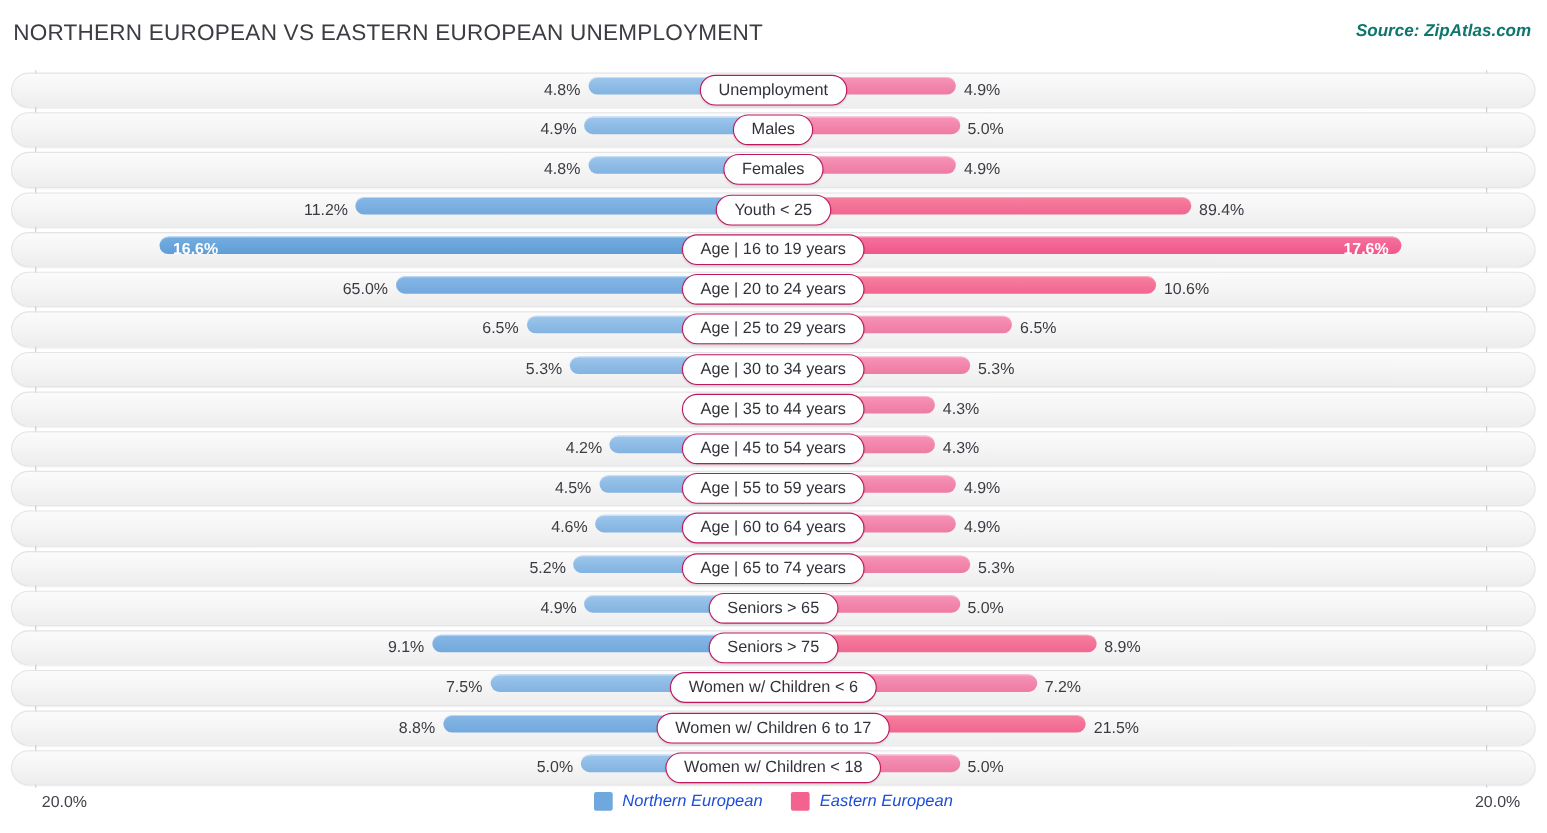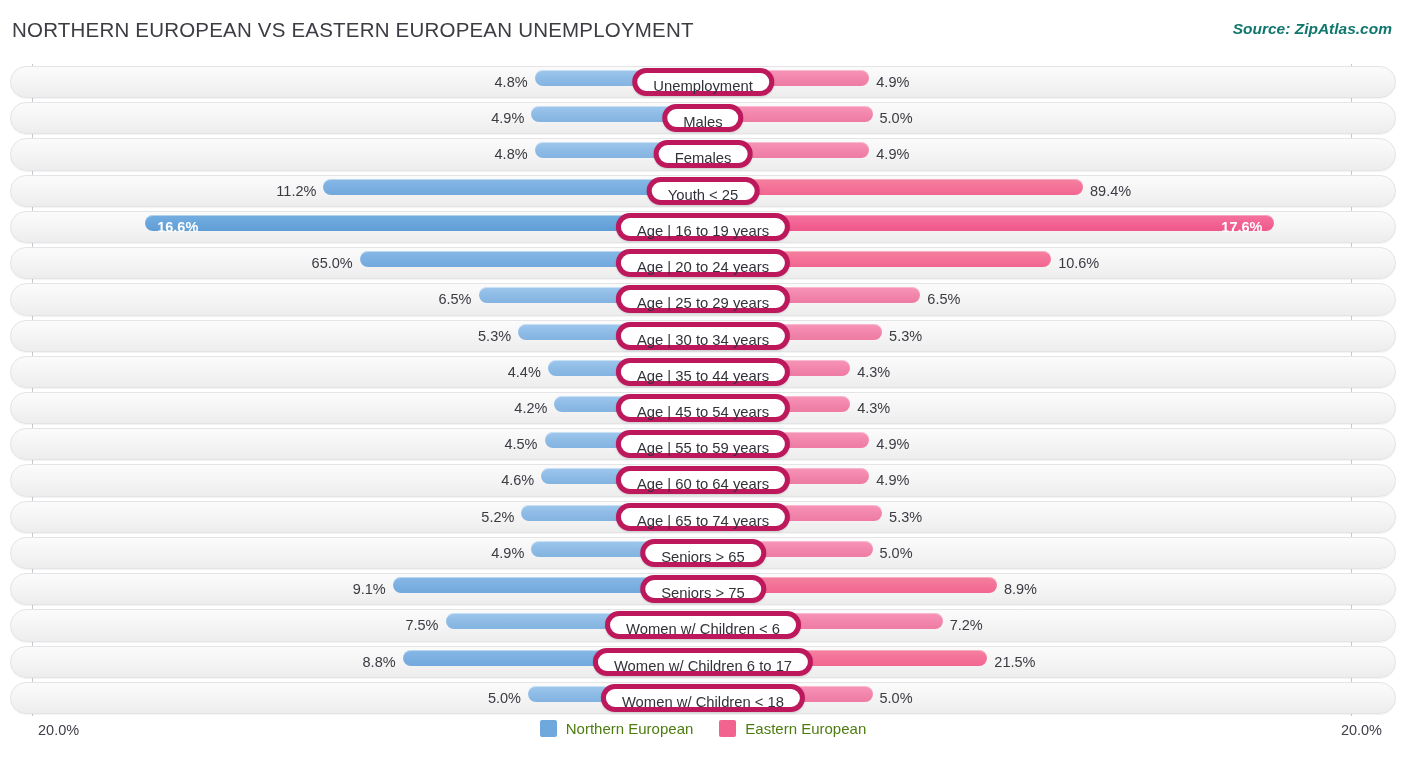--- a/index.html
+++ b/index.html
@@ -153,21 +153,21 @@
   
   .pill {
     position: absolute;
     left: 50%;
     top: 4px;
     transform: translateX(-50%);
     height: 28px;
     line-height: 27px;
     padding: 0 16px;
     background: #ffffff;
-    border: 5px solid #be185d;
+    border: 1px solid #be185d;
     border-radius: 15px;
     font-size: 14.8px;
     color: #32323a;
     white-space: nowrap;
     box-shadow: 0 1px 2px rgba(0,0,0,0.14);
     box-sizing: border-box;
     z-index: 3;
   }
 
   
@@ -196,22 +196,23 @@
     gap: 9px;
   }
   .legend-swatch {
     width: 17px;
     height: 17px;
     border-radius: 2px;
     display: inline-block;
   }
   .legend-text {
     font-size: 15px;
-    color: #4d7c0f;
+    color: #1d4ed8;
     white-space: nowrap;
+    font-style: italic;
   }
 </style>
 </head>
 <body>
 
 <div class="chart-wrap">
 
   <div class="chart-title">NORTHERN EUROPEAN VS EASTERN EUROPEAN UNEMPLOYMENT</div>
   <div class="chart-source">Source: ZipAtlas.com</div>
 
@@ -326,25 +327,20 @@
           </div>
           <div class="half half-right">
             <div class="bar bar-right" style="width: 26.5%;">
               <div class="val val-right-out">5.3%</div>
             </div>
           </div>
           <div class="pill">Age | 30 to 34 years</div>
         </div>
         <div class="row">
           <div class="track"></div>
-          <div class="half half-left">
-            <div class="bar bar-left" style="width: 22%;">
-              <div class="val val-left-out">4.4%</div>
-            </div>
-          </div>
           <div class="half half-right">
             <div class="bar bar-right" style="width: 21.5%;">
               <div class="val val-right-out">4.3%</div>
             </div>
           </div>
           <div class="pill">Age | 35 to 44 years</div>
         </div>
         <div class="row">
           <div class="track"></div>
           <div class="half half-left">

